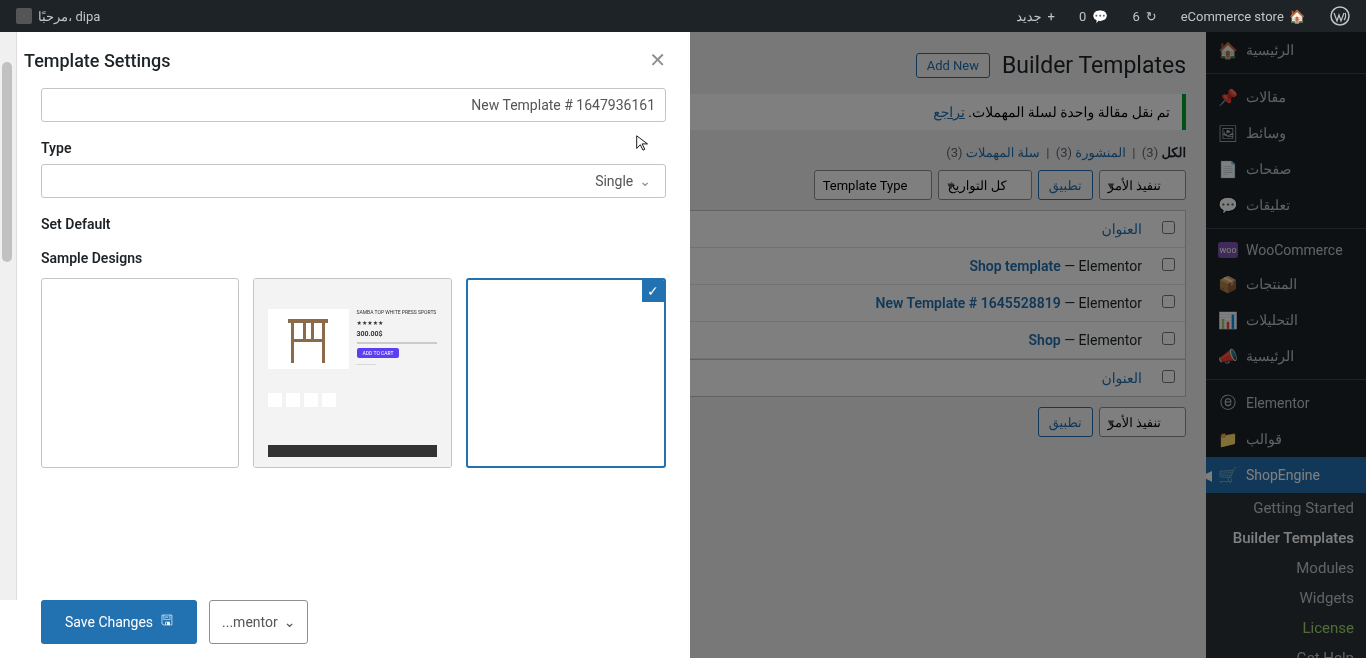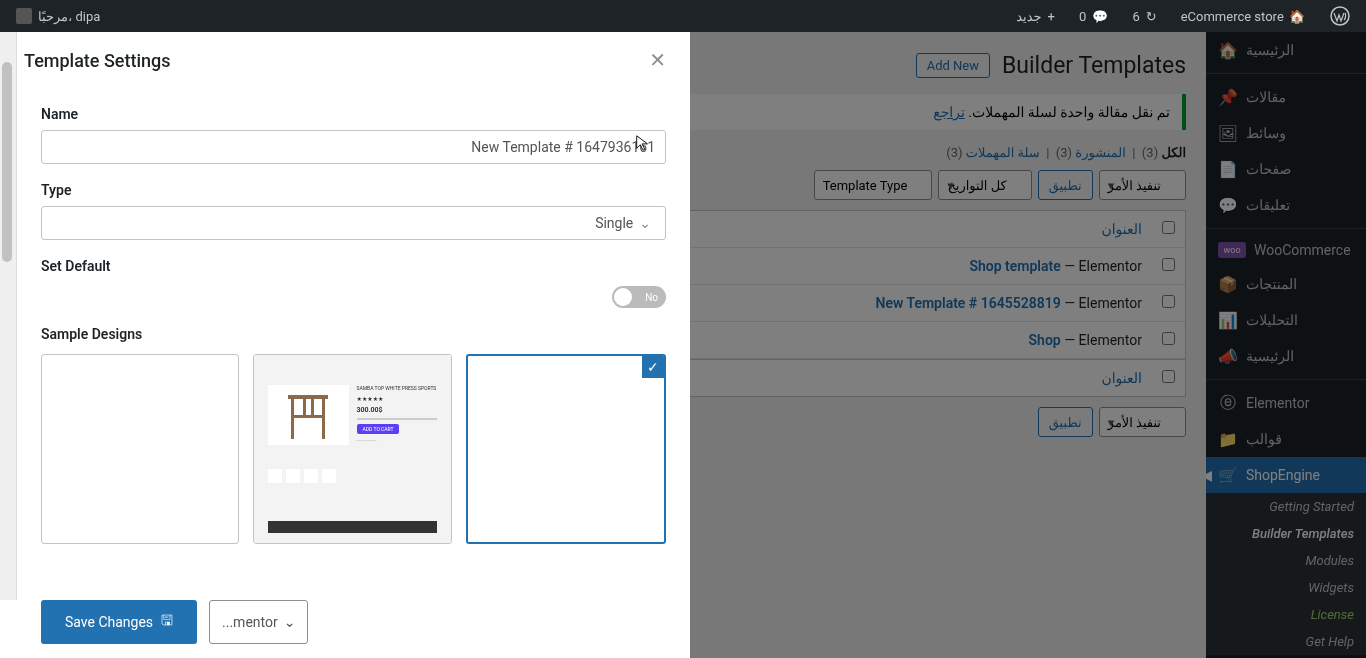--- a/index.html
+++ b/index.html
@@ -12,21 +12,21 @@
 .wp-logo { width: 20px; height: 20px; }
 .avatar { width: 16px; height: 16px; background: #555; border-radius: 2px; }
 
 
 .sidebar { position: absolute; right: 0; top: 32px; bottom: 0; width: 160px; background: #1d2327; color: #c3c4c7; font-size: 14px; overflow-y: auto; }
 .sidebar-item { display: flex; align-items: center; gap: 8px; padding: 8px 12px; cursor: pointer; justify-content: flex-end; }
 .sidebar-item.current { background: #2271b1; color: #fff; }
 .sidebar-icon { width: 20px; height: 20px; display: flex; align-items: center; justify-content: center; font-size: 16px; }
 .sidebar-sep { border-top: 1px solid #3c434a; margin: 5px 0; }
 .sidebar-submenu { background: #2c3338; }
-.sidebar-subitem { padding: 6px 12px 6px 12px; font-size: 13px; cursor: pointer; text-align: right; color: #c3c4c7; font-style: italic; }
+.sidebar-subitem { padding: 6px 12px 6px 12px; font-size: 15px; cursor: pointer; text-align: right; color: #c3c4c7; }
 .sidebar-subitem.sub-current { color: #fff; font-weight: 500; }
 .sidebar-license { color: #a0d86f; }
 
 
 .main { position: absolute; right: 160px; left: 0; top: 32px; bottom: 0; padding: 20px; background: #f0f0f1; overflow: hidden; }
 .page-header { display: flex; align-items: center; gap: 12px; margin-bottom: 15px; justify-content: flex-start; direction: rtl; }
 .page-title { font-size: 23px; font-weight: 400; color: #1d2327; }
 .add-new-btn { border: 1px solid #2271b1; color: #2271b1; background: #f6f7f7; padding: 4px 10px; font-size: 13px; border-radius: 3px; cursor: pointer; }
 .notice { background: #fff; border-right: 4px solid #00a32a; padding: 10px 12px; margin-bottom: 15px; font-size: 14px; direction: rtl; }
 .notice a { color: #2271b1; text-decoration: underline; cursor: pointer; }
@@ -141,21 +141,21 @@
       <span>صفحات</span>
       <span class="sidebar-icon">📄</span>
     </div>
   <div class="sidebar-item">
       <span>تعليقات</span>
       <span class="sidebar-icon">💬</span>
     </div>
   <div class="sidebar-sep"></div>
   <div class="sidebar-item">
       <span>WooCommerce</span>
-      <span class="sidebar-icon" style="background:#7f54b3;color:#fff;font-size:9px;border-radius:3px;width:28px;height:16px">woo</span>
+      <span class="sidebar-icon" style="background:#7f54b3;color:#fff;font-size:9px;border-radius:3px;width:20px;height:16px">woo</span>
     </div>
   <div class="sidebar-item">
       <span>المنتجات</span>
       <span class="sidebar-icon">📦</span>
     </div>
   <div class="sidebar-item">
       <span>التحليلات</span>
       <span class="sidebar-icon">📊</span>
     </div>
   <div class="sidebar-item">
@@ -253,32 +253,26 @@
 <div class="modal-overlay">
   <div class="modal">
     <div class="scroll-dummy">
         <div class="scroll-thumb"></div>
       </div>
     <div class="modal-header">
       <span class="modal-title">Template Settings</span>
       <span class="modal-close">✕</span>
     </div>
     <div class="modal-body" style="margin-left:17px">
-      <label class="form-label">Name</label>
       <input class="form-input" value="New Template # 1647936161" style="">
       <label class="form-label">Type</label>
       <div class="form-select">
           <span>Single</span>
         </div>
       <label class="form-label">Set Default</label>
-      <div class="toggle-wrap">
-          <div class="toggle">
-            <span>No</span>
-          </div>
-        </div>
       <label class="form-label">Sample Designs</label>
       <div class="designs">
         <div class="design-card"></div>
         <div class="design-card">
           <div class="mock">
             <div class="mock-top">
               <div class="mock-img">
                   <svg viewBox="0 0 50 60">
                     <rect x="5" y="10" width="40" height="4" fill="#8a6a4a"></rect>
                     <rect x="8" y="14" width="3" height="40" fill="#8a6a4a"></rect>

